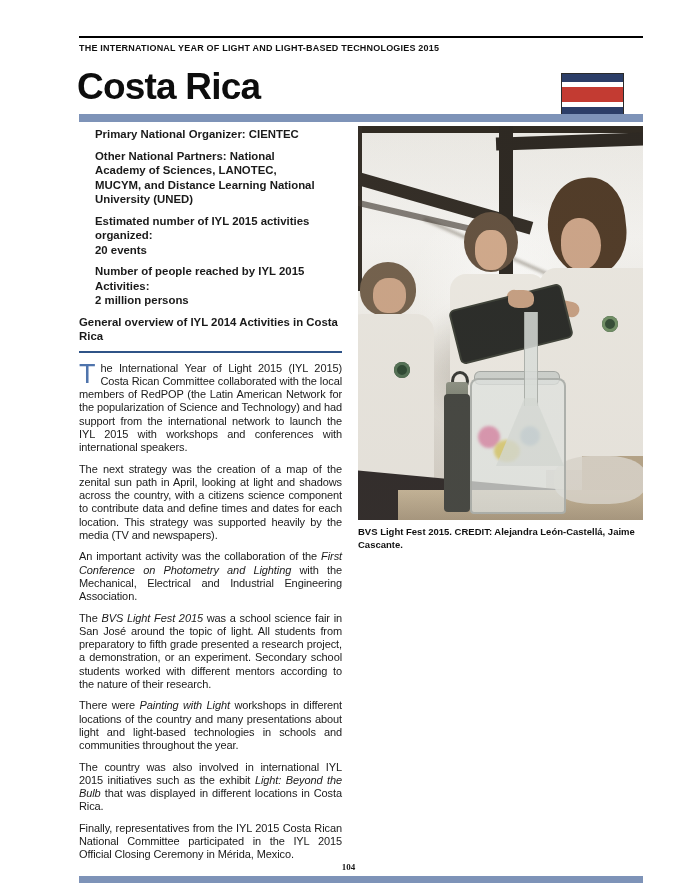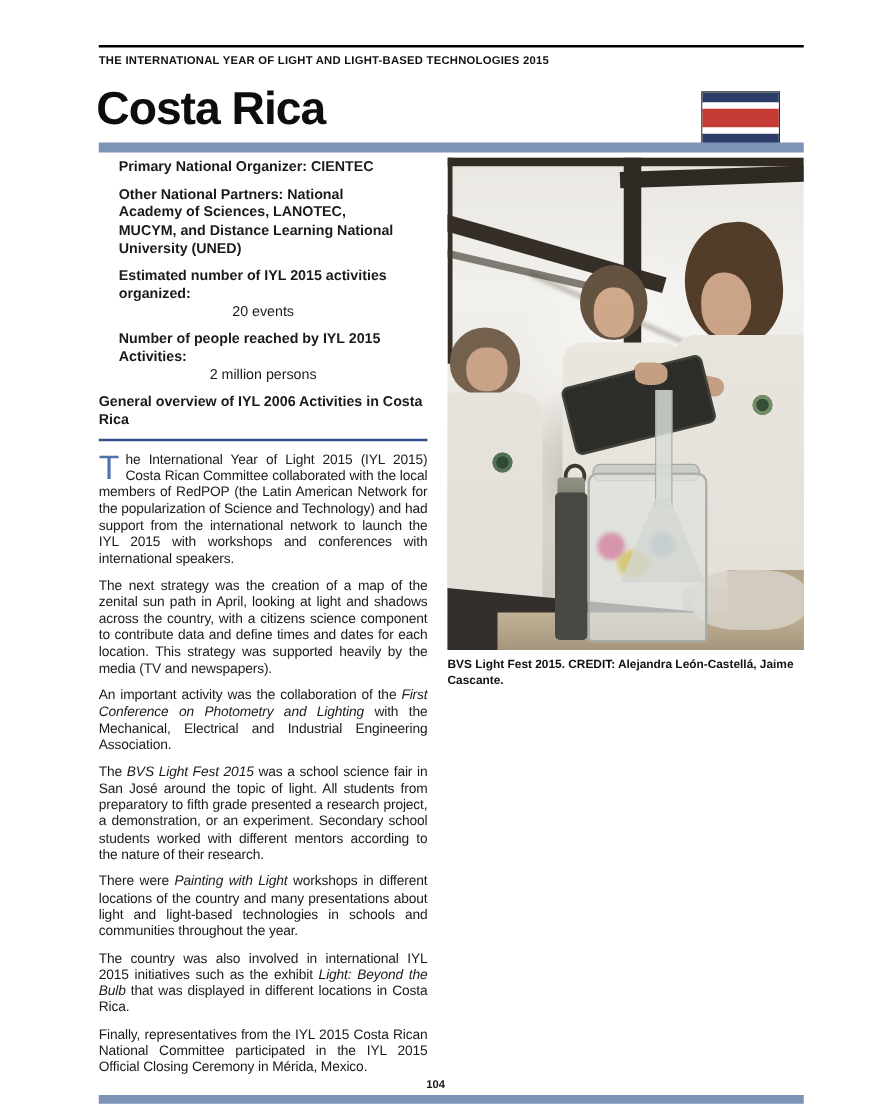--- a/index.html
+++ b/index.html
@@ -14,21 +14,21 @@
   .page-title{left:77px;top:66px;font-size:37px;font-weight:800;letter-spacing:-.8px;color:#0d0d0d;}
   .accent-bar{left:79px;top:114px;width:564px;height:8px;background:var(--accent_bar,#7E93B8);}
   
   .flag{left:561px;top:73px;width:61px;height:41px;border:1px solid #2b2b2b;display:flex;flex-direction:column;}
   .flag .s1,.flag .s5{flex:0 0 8px;background:var(--flag_navy,#2C3E68);}
   .flag .s2,.flag .s4{flex:0 0 5px;background:#fff;}
   .flag .s3{flex:1;background:var(--flag_red,#C33B32);}
   
   .left-col{left:79px;top:127px;width:263px;}
   .info p{margin:0 16px 7px;font-size:11.4px;line-height:14.5px;font-weight:bold;}
-  .info .val{display:block;font-weight:normal;text-align:center;}
+  .info .val{display:block;font-weight:bold;}
   .overview-heading{margin:2px 0 0;font-size:11.4px;line-height:14.5px;font-weight:bold;}
   .section-rule{height:2px;background:var(--rule,#2F5387);margin:7px 0 9px;}
   .body-par{margin:0 0 8px;font-size:11px;line-height:13.3px;text-align:justify;letter-spacing:-.1px;}
   .body-par i{font-style:italic;}
   .dropcap{float:left;font-size:27px;line-height:23px;padding:1px 5px 0 0;color:var(--dropcap,#4F74AC);font-weight:400;}
   
   .right-col{left:358px;top:126px;width:292px;}
   .photo{position:relative;width:285px;height:394px;overflow:hidden;
     background:linear-gradient(180deg,#e9e7e2 0%,#f4f3f0 28%,#edebe5 55%,#d9d5cd 78%,#cfc9bf 100%);}
   .photo div{position:absolute;}
@@ -74,21 +74,21 @@
   .jar-rim{left:116px;top:245px;width:84px;height:12px;border-radius:6px;background:rgba(202,207,202,.95);border:1px solid rgba(150,155,150,.8);}
   .blob-pink{left:120px;top:300px;width:22px;height:22px;border-radius:50%;background:#d77fa0;opacity:.8;filter:blur(1.5px);}
   .blob-yellow{left:136px;top:314px;width:26px;height:22px;border-radius:50%;background:#d6c35a;opacity:.8;filter:blur(1.5px);}
   .blob-blue{left:162px;top:300px;width:20px;height:20px;border-radius:50%;background:#7fa3c9;opacity:.8;filter:blur(1.5px);}
   .funnel-stem{left:166px;top:186px;width:12px;height:94px;background:rgba(218,223,220,.85);border-left:1px solid rgba(150,155,150,.7);border-right:1px solid rgba(150,155,150,.7);}
   .funnel-cone{left:138px;top:272px;width:68px;height:68px;background:rgba(214,219,214,.8);
     clip-path:polygon(42% 0,58% 0,100% 100%,0 100%);}
   .photo-overlay{left:0;top:0;width:285px;height:394px;background:linear-gradient(rgba(235,230,220,.05),rgba(175,165,155,.1));}
   .photo-caption{margin-top:6px;font-size:9.5px;line-height:12.5px;font-weight:bold;color:#111;}
   
-  .footer-num{left:0;top:862px;width:697px;text-align:center;font-size:9px;font-weight:bold;}
+  .footer-num{left:0;top:862px;width:697px;text-align:center;font-size:9px;font-weight:bold;font-family:Liberation Serif, serif;}
   .footer-bar{left:79px;top:876px;width:564px;height:7px;background:var(--accent_bar,#7E93B8);}
 </style>
 </head>
 <body style="--accent_bar: #7E93B8; --rule: #2F5387; --dropcap: #4F74AC; --flag_navy: #2C3E68; --flag_red: #C33B32;">
 
 <div class="abs top-rule"></div>
 <div class="abs series-title">THE INTERNATIONAL YEAR OF LIGHT AND LIGHT-BASED TECHNOLOGIES 2015</div>
 <div class="abs page-title">Costa Rica</div>
 <div class="abs flag">
   <div class="s1"></div>
@@ -99,21 +99,21 @@
 </div>
 <div class="abs accent-bar"></div>
 
 <div class="abs left-col">
   <div class="info" id="info-list">
       <p><span>Primary National Organizer: CIENTEC</span></p>
       <p><span>Other National Partners: National Academy of Sciences, LANOTEC, MUCYM, and Distance Learning National University (UNED)</span></p>
       <p><span>Estimated number of IYL 2015 activities organized:</span><span class="val">20 events</span></p>
       <p><span>Number of people reached by IYL 2015 Activities:</span><span class="val">2 million persons</span></p>
     </div>
-  <p class="overview-heading">General overview of IYL 2006 Activities in Costa Rica</p>
+  <p class="overview-heading">General overview of IYL 2014 Activities in Costa Rica</p>
   <div class="section-rule"></div>
   <div id="paragraphs">
       <p class="body-par"><span class="dropcap">T</span><span>he International Year of Light 2015 (IYL 2015) Costa Rican Committee collaborated with the local members of RedPOP (the Latin American Network for the popularization of Science and Technology) and had support from the international network to launch the IYL 2015 with workshops and conferences with international speakers.</span></p>
       <p class="body-par"><span>The next strategy was the creation of a map of the zenital sun path in April, looking at light and shadows across the country, with a citizens science component to contribute data and define times and dates for each location. This strategy was supported heavily by the media (TV and newspapers).</span></p>
       <p class="body-par"><span>An important activity was the collaboration of the </span><i>First Conference on Photometry and Lighting</i><span> with the Mechanical, Electrical and Industrial Engineering Association.</span></p>
       <p class="body-par"><span>The </span><i>BVS Light Fest 2015</i><span> was a school science fair in San José around the topic of light. All students from preparatory to fifth grade presented a research project, a demonstration, or an experiment. Secondary school students worked with different mentors according to the nature of their research.</span></p>
       <p class="body-par"><span>There were </span><i>Painting with Light</i><span> workshops in different locations of the country and many presentations about light and light-based technologies in schools and communities throughout the year.</span></p>
       <p class="body-par"><span>The country was also involved in international IYL 2015 initiatives such as the exhibit </span><i>Light: Beyond the Bulb</i><span> that was displayed in different locations in Costa Rica.</span></p>
       <p class="body-par"><span>Finally, representatives from the IYL 2015 Costa Rican National Committee participated in the IYL 2015 Official Closing Ceremony in Mérida, Mexico.</span></p>
     </div>

